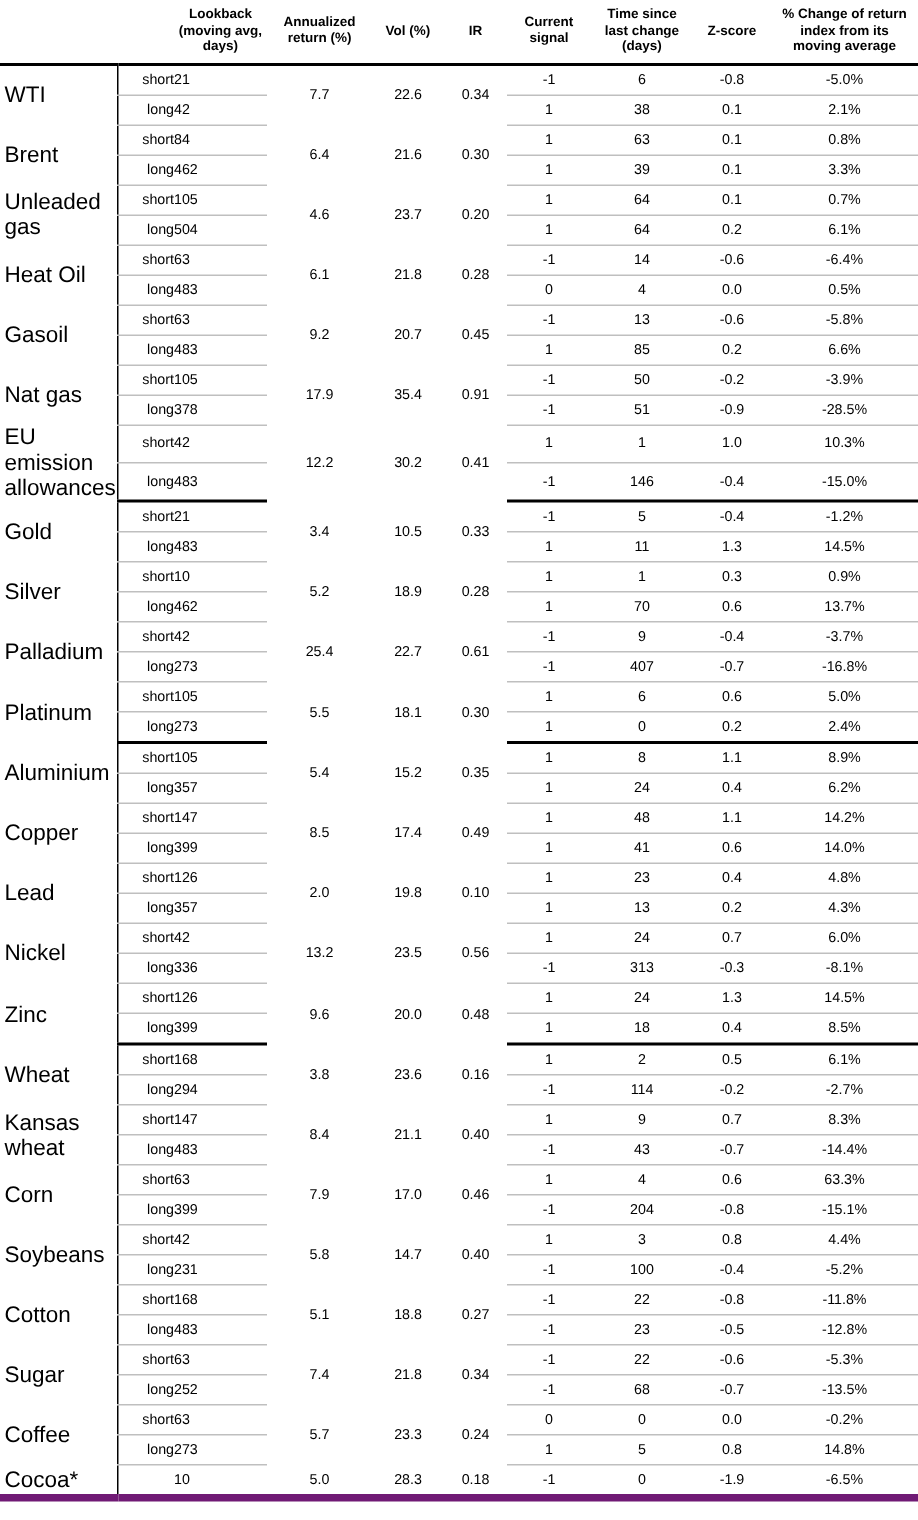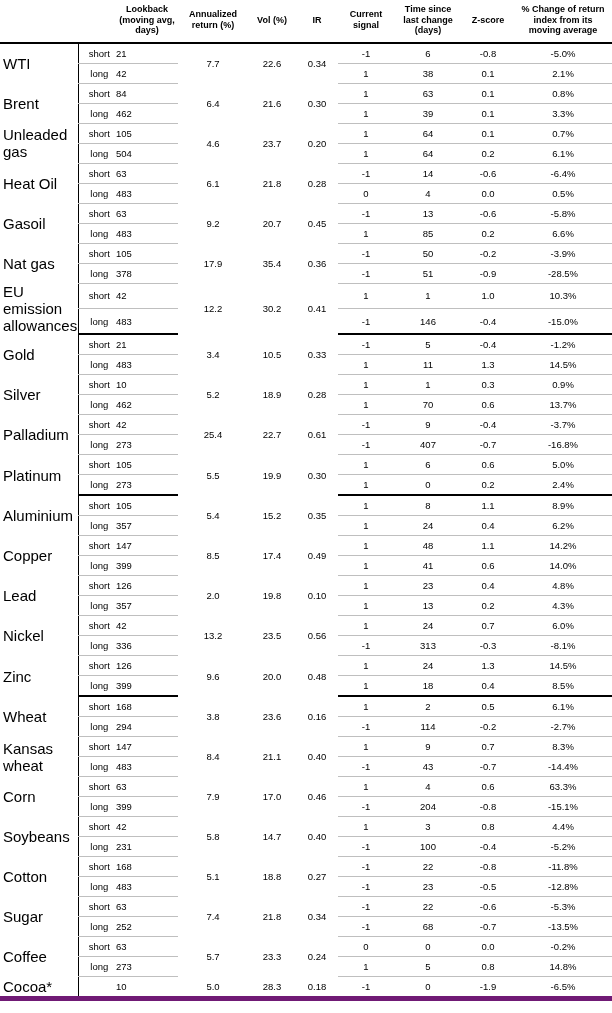--- a/index.html
+++ b/index.html
@@ -49,21 +49,21 @@
     padding:0;
     height:19px;
     vertical-align:middle;
   }
   td.name{
     text-align:left;
     padding-left:3px;
     font-size:15px;
   }
   td.lbl{
-    text-align:center;
+    text-align:right;
     padding-left:4px;
     border-left:1px solid #000;
   }
   td.num{text-align:center;}
   td.look{text-align:left;}
   td.mid{text-align:center;}
 
   tr.first td.lbl,
   tr.first td.look,
   tr.first td.sig,
@@ -225,21 +225,21 @@
           <td class="time num">85</td>
           <td class="z num">0.2</td>
           <td class="chg num">6.6%</td>
         </tr>
         <tr class="first">
           <td class="name" rowspan="2">Nat gas</td>
           <td class="lbl">short</td>
           <td class="look">105</td>
           <td class="mid" rowspan="2">17.9</td>
           <td class="mid" rowspan="2">35.4</td>
-          <td class="mid" rowspan="2">0.36</td>
+          <td class="mid" rowspan="2">0.91</td>
           <td class="sig num">-1</td>
           <td class="time num">50</td>
           <td class="z num">-0.2</td>
           <td class="chg num">-3.9%</td>
         </tr>
         <tr class="second thin">
           <td class="lbl">long</td>
           <td class="look">378</td>
           <td class="sig num">-1</td>
           <td class="time num">51</td>
@@ -324,21 +324,21 @@
           <td class="sig num">-1</td>
           <td class="time num">407</td>
           <td class="z num">-0.7</td>
           <td class="chg num">-16.8%</td>
         </tr>
         <tr class="first">
           <td class="name" rowspan="2">Platinum</td>
           <td class="lbl">short</td>
           <td class="look">105</td>
           <td class="mid" rowspan="2">5.5</td>
-          <td class="mid" rowspan="2">19.9</td>
+          <td class="mid" rowspan="2">18.1</td>
           <td class="mid" rowspan="2">0.30</td>
           <td class="sig num">1</td>
           <td class="time num">6</td>
           <td class="z num">0.6</td>
           <td class="chg num">5.0%</td>
         </tr>
         <tr class="second groupend">
           <td class="lbl">long</td>
           <td class="look">273</td>
           <td class="sig num">1</td>

